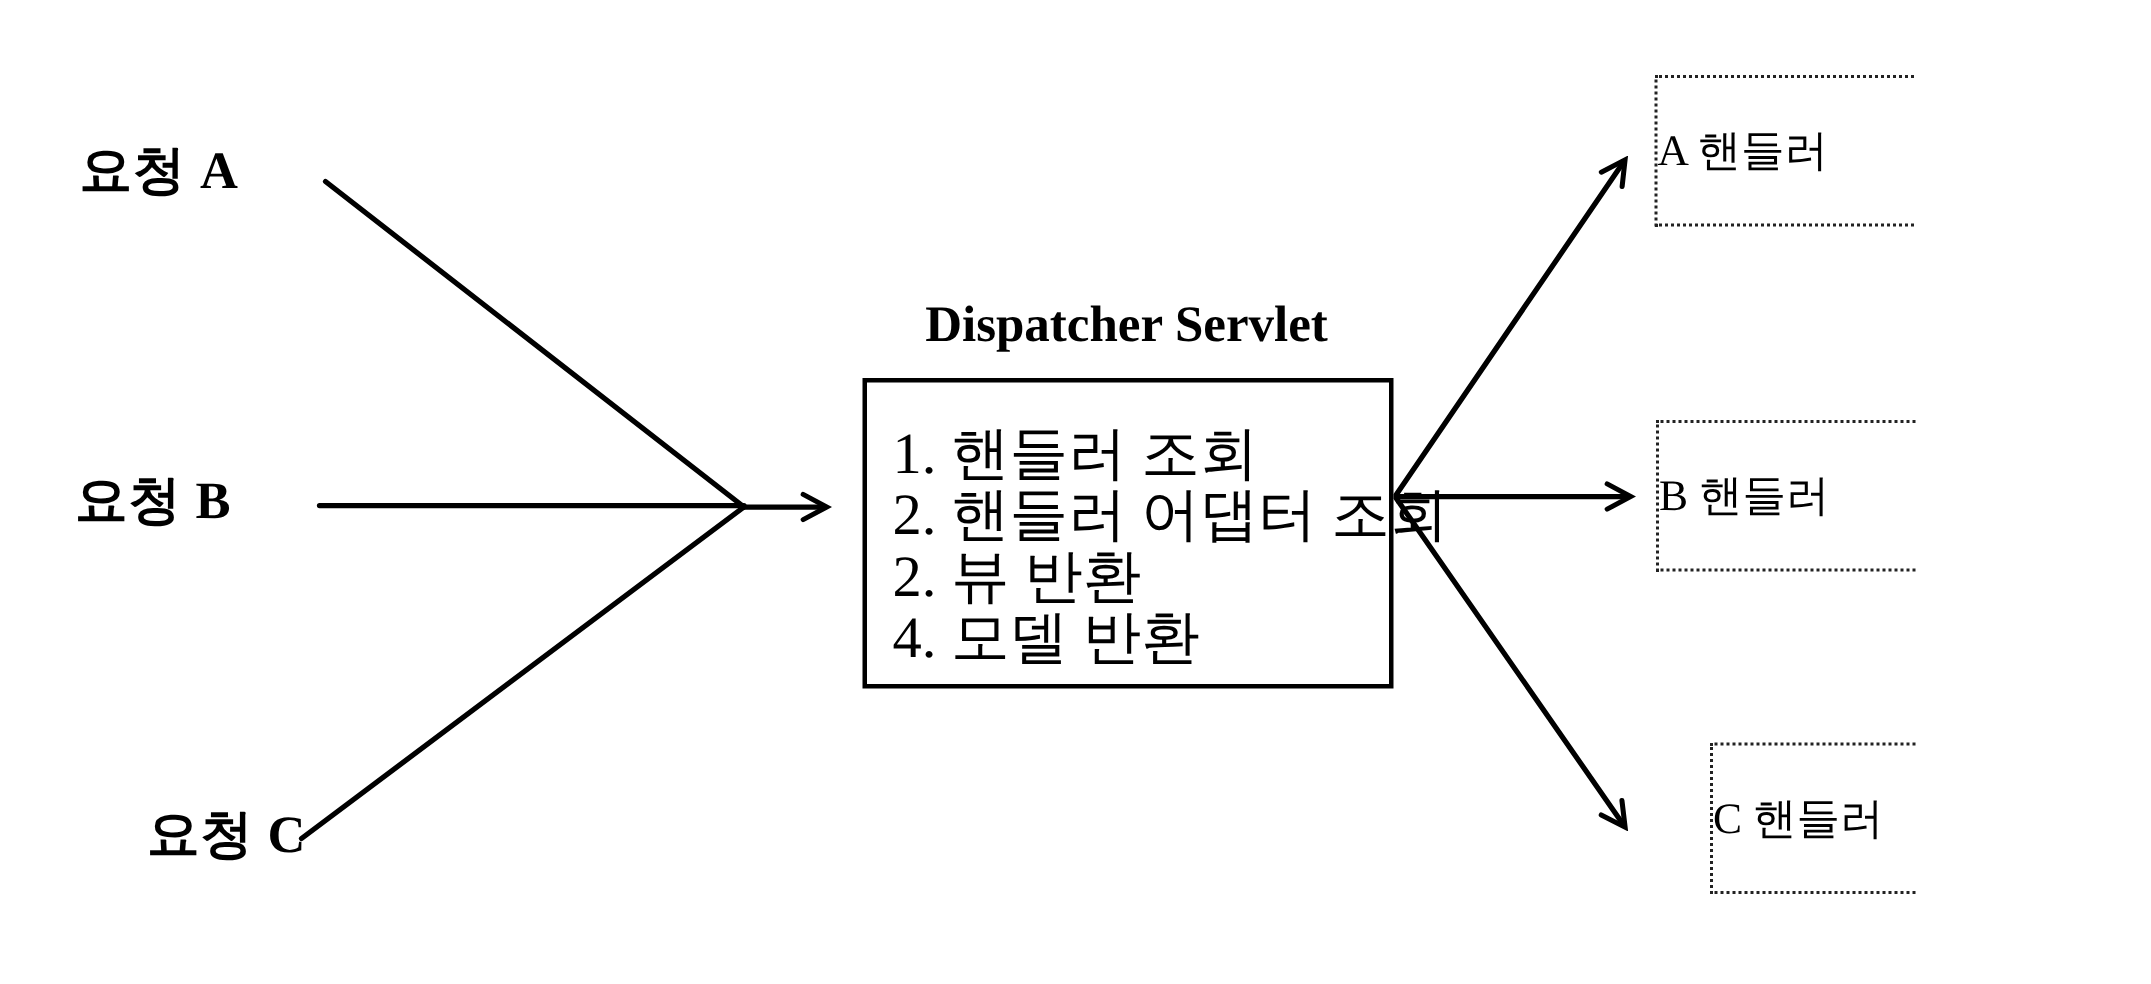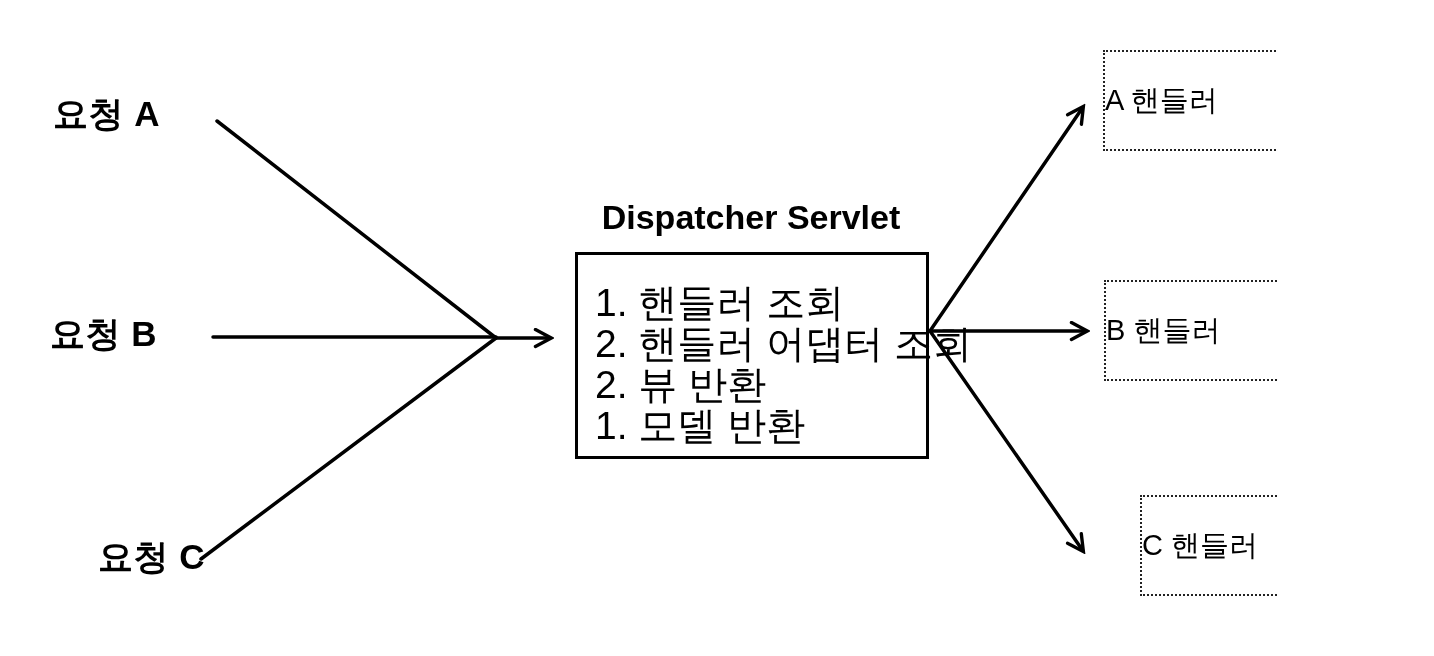--- a/index.html
+++ b/index.html
@@ -2,21 +2,21 @@
 <html><head>
 <meta charset="utf-8">
 <style>
   * { margin: 0; padding: 0; box-sizing: border-box; }
   html, body { background: #ffffff; }
   .canvas {
     position: relative;
     width: 1278px;
     height: 656px;
     background: #ffffff;
-    font-family: Liberation Sans, sans-serif;
+    font-family: Liberation Serif, serif;
     color: #000000;
     overflow: hidden;
   }
   .arrows-layer {
     position: absolute;
     left: 0; top: 0;
     width: 1434px; height: 656px;
     pointer-events: none;
   }
   .request-label {
@@ -102,21 +102,21 @@
   <div class="request-label req-a">요청 A</div>
   <div class="request-label req-b">요청 B</div>
   <div class="request-label req-c">요청 C</div>
 
   <div class="dispatcher-title">Dispatcher Servlet</div>
 
   <div class="dispatcher-box">
     <div class="dispatcher-step">1. 핸들러 조회</div>
     <div class="dispatcher-step">2. 핸들러 어댑터 조회</div>
     <div class="dispatcher-step">2. 뷰 반환</div>
-    <div class="dispatcher-step">1. 모델 반환</div>
+    <div class="dispatcher-step">4. 모델 반환</div>
   </div>
 
   <div class="handler-box handler-a">
     <span class="handler-label">A 핸들러</span>
   </div>
   <div class="handler-box handler-b">
     <span class="handler-label">B 핸들러</span>
   </div>
   <div class="handler-box handler-c">
     <span class="handler-label">C 핸들러</span>

